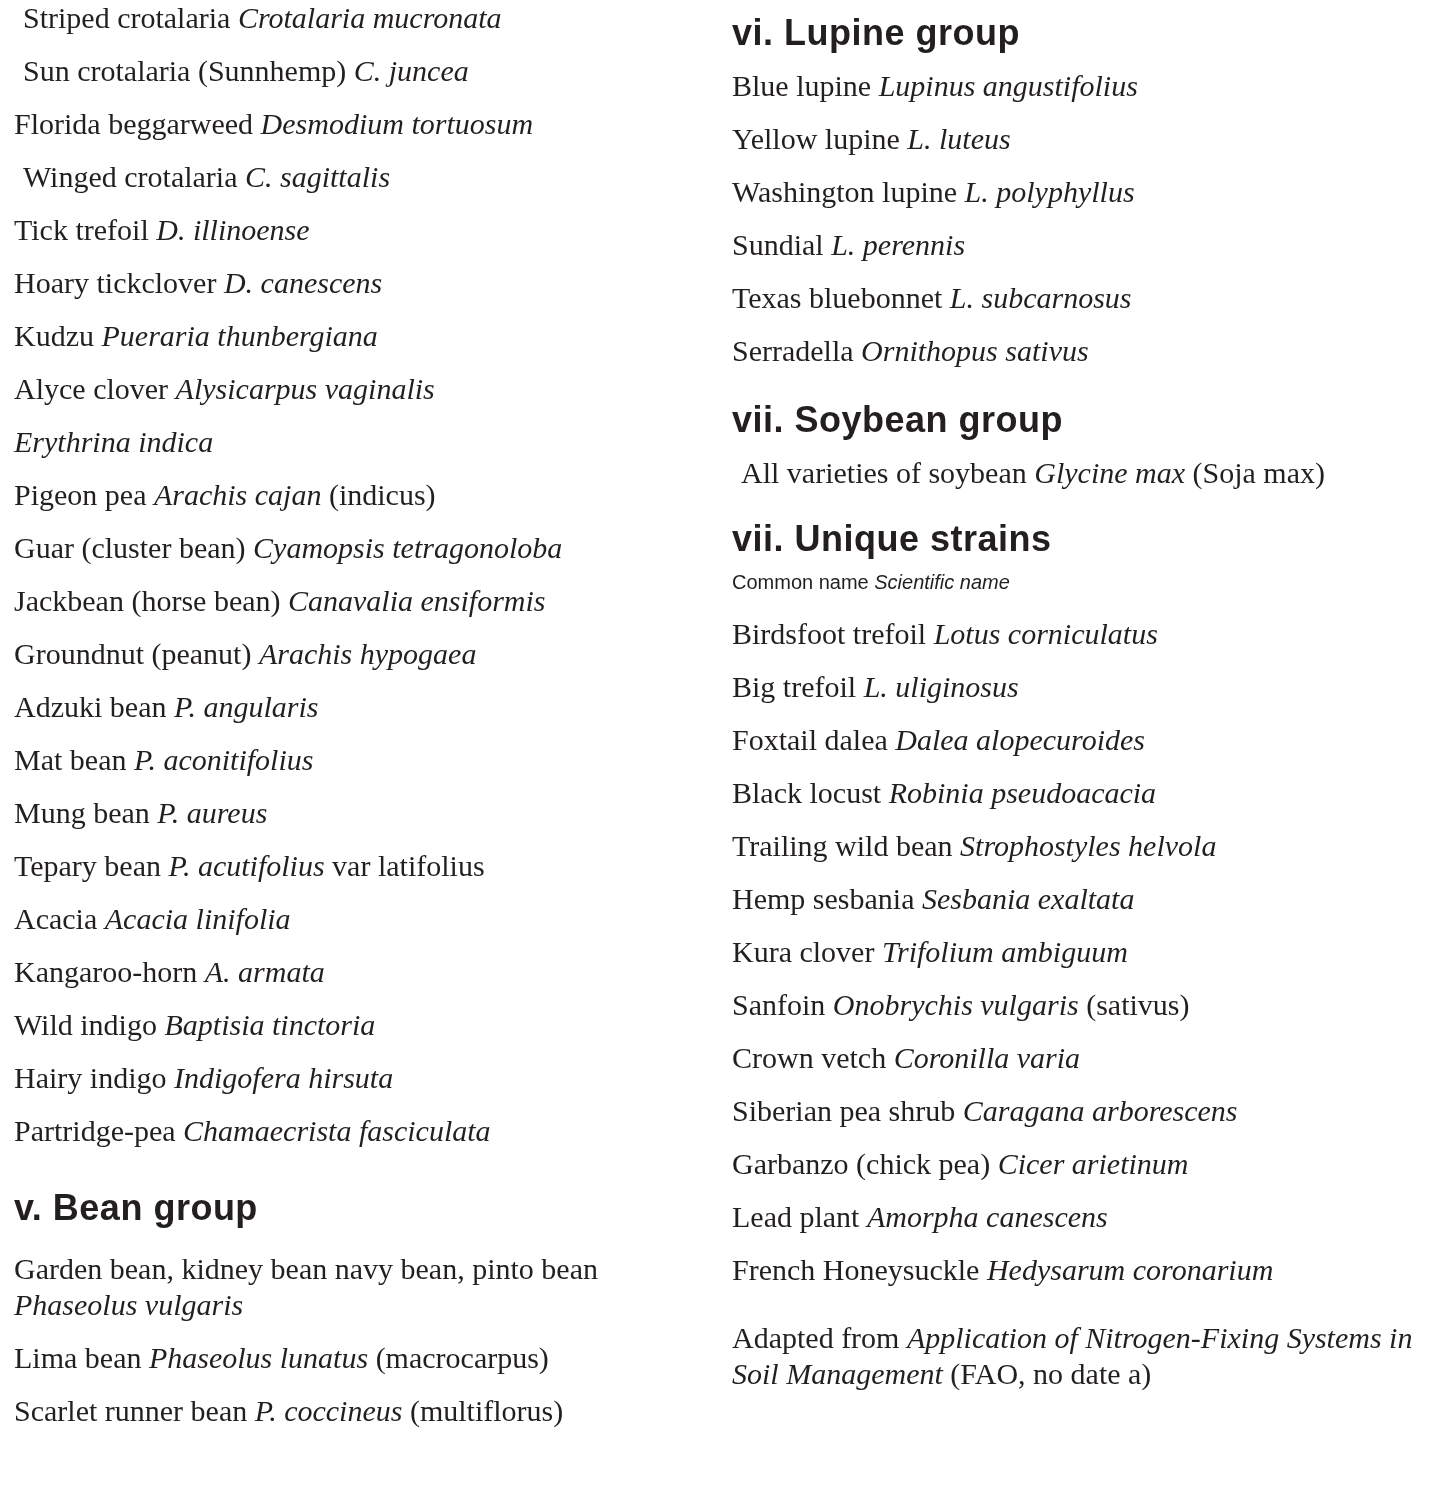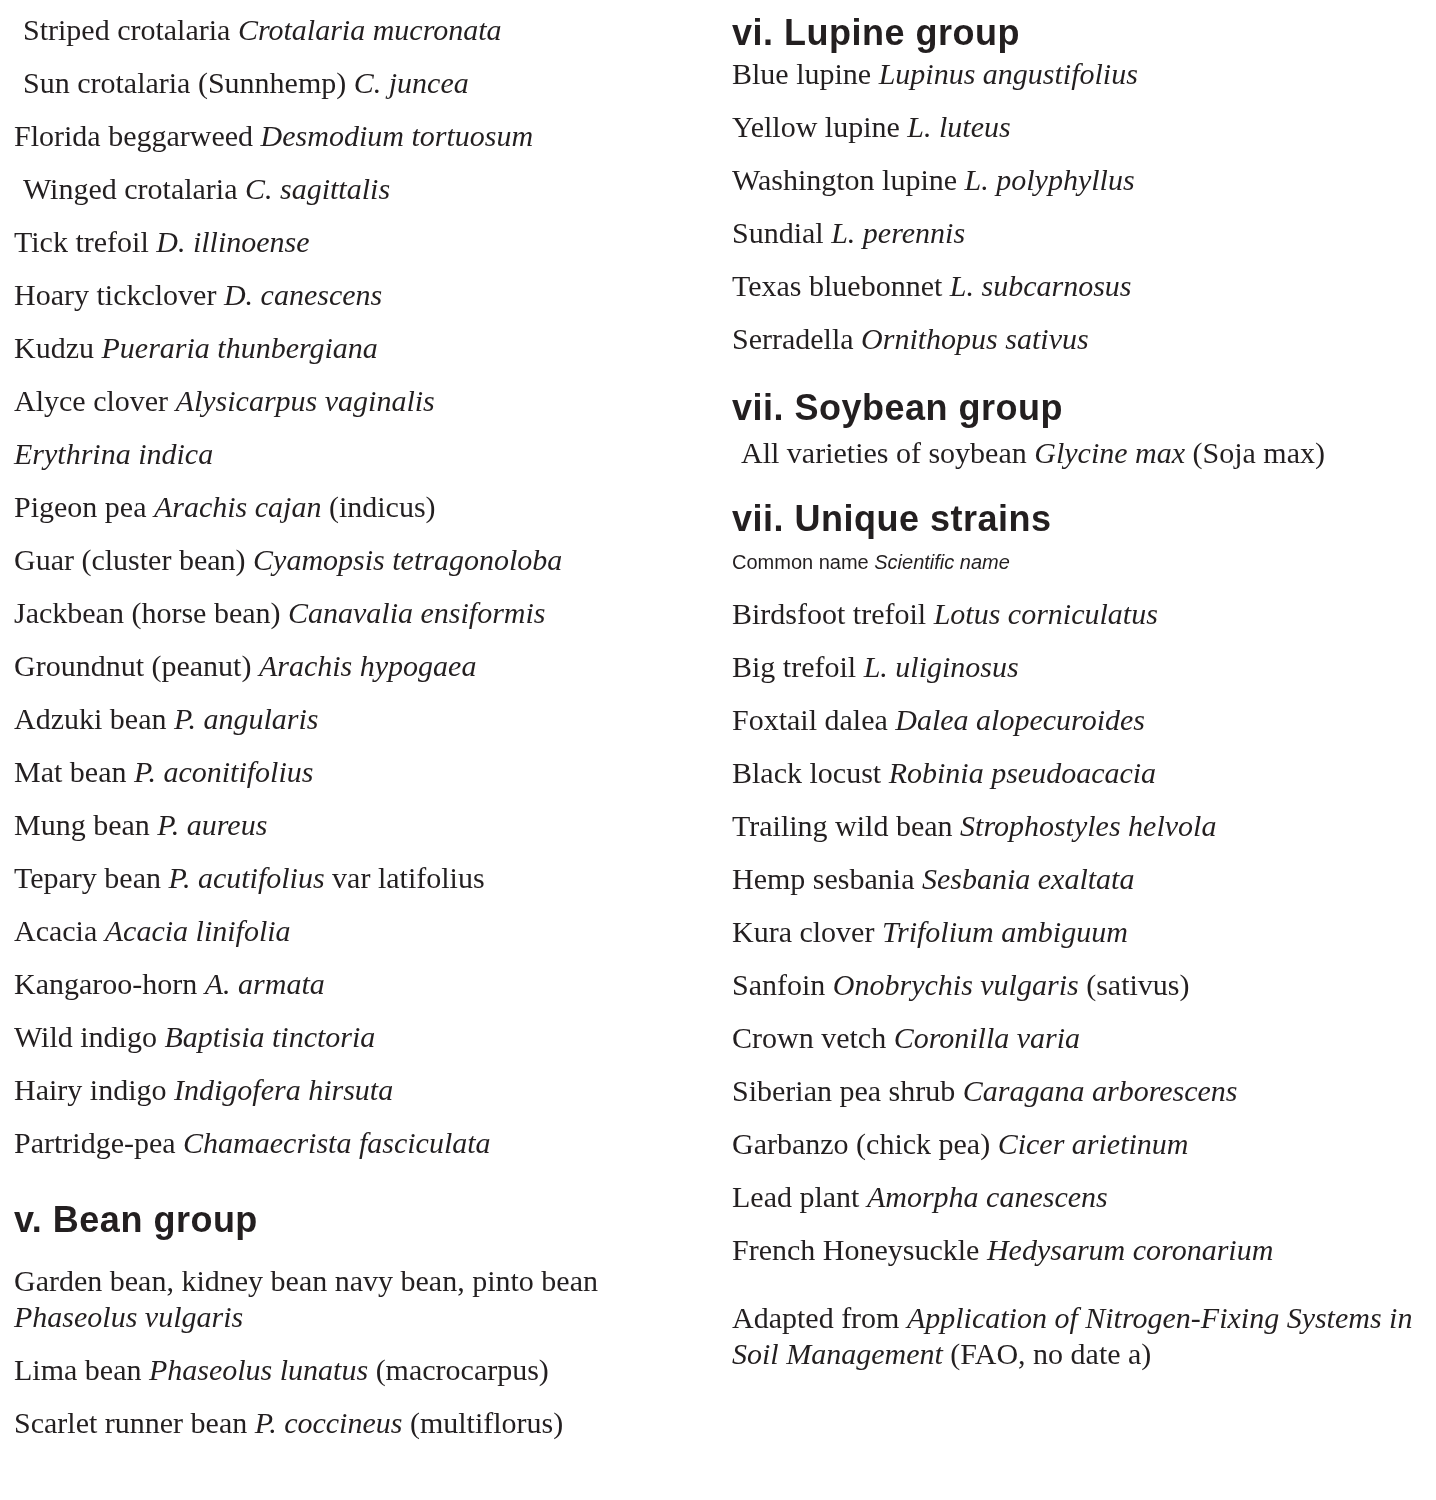--- a/index.html
+++ b/index.html
@@ -6,21 +6,21 @@
   html, body { background: #ffffff; }
   .page {
     position: relative;
     width: 1436px;
     height: 1500px;
     background: #ffffff;
     overflow: hidden;
     color: #231f20;
   }
   .col { position: absolute; top: 0; }
-  .col-left  { left: 14px;  width: 706px; padding-top: 12px; }
+  .col-left  { left: 14px;  width: 706px; }
   .col-right { left: 732px; width: 700px; padding-top: 0; }
 
   .item {
     font-family: "Liberation Serif", "DejaVu Serif", serif;
     font-size: 30px;
     line-height: 36px;
     margin-bottom: 17px;
     color: #231f20;
   }
   .item .line { white-space: nowrap; }
@@ -29,22 +29,22 @@
 
   .heading {
     font-family: "Liberation Sans", "DejaVu Sans", sans-serif;
     font-weight: bold;
     font-size: 36px;
     line-height: 46px;
     color: #231f20;
     letter-spacing: 0.5px;
   }
   .col-left  .section-2 .heading { margin-top: 36px; margin-bottom: 20px; }
-  .col-right .section-1 .heading { margin-top: 10px; }
-  .col-right .section-2 .heading { margin-top: 28px; margin-bottom: 4px; }
+  .col-right .section-1 .heading { margin-top: 10px; margin-bottom: 12px; }
+  .col-right .section-2 .heading { margin-top: 28px; margin-bottom: 12px; }
   .col-right .section-3 .heading { margin-top: 25px; margin-bottom: 0; }
 
   .subheading {
     font-family: "Liberation Sans", "DejaVu Sans", sans-serif;
     font-size: 20px;
     line-height: 40px;
     margin-bottom: 14px;
     color: #231f20;
   }
   .item.note { margin-top: 32px; margin-bottom: 0; }

